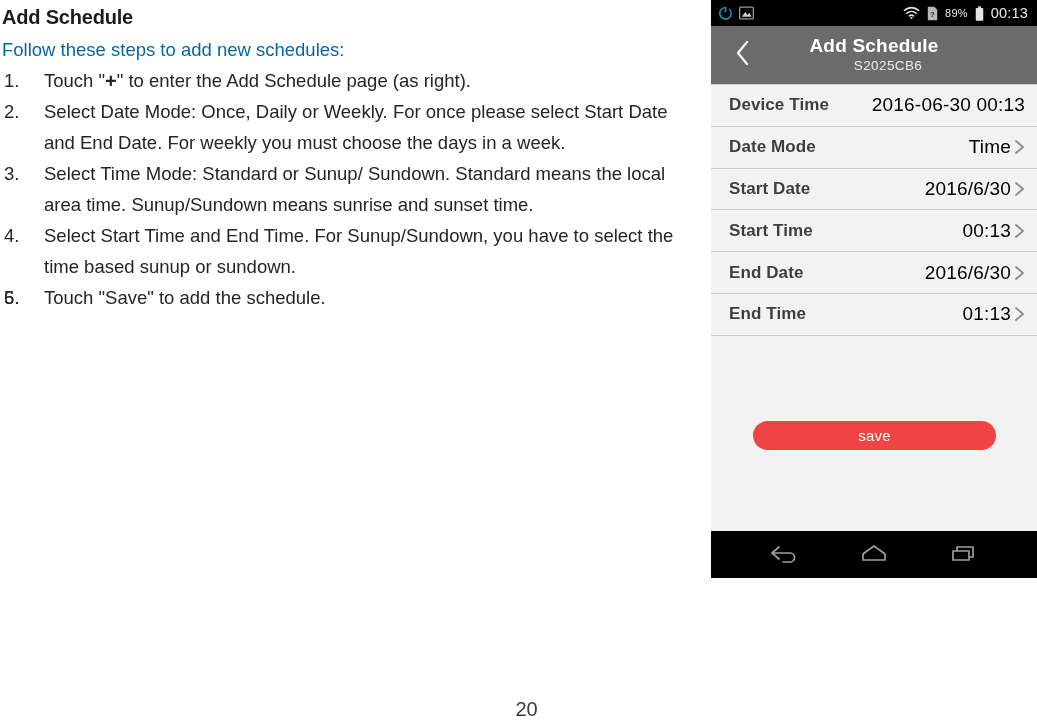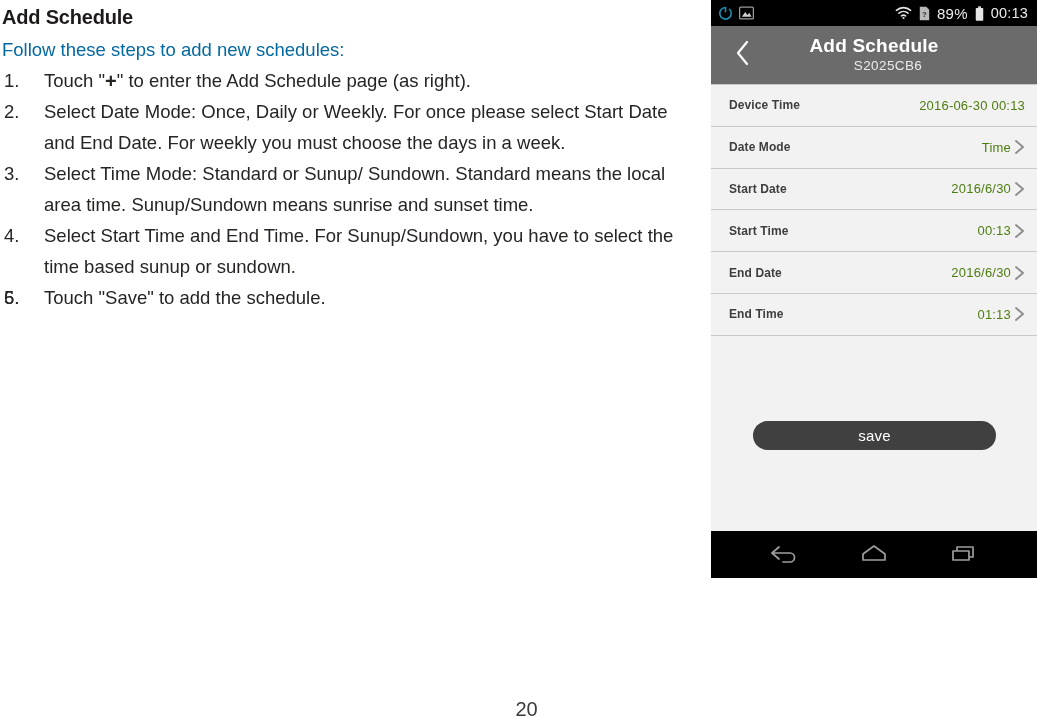--- a/index.html
+++ b/index.html
@@ -105,21 +105,21 @@
   }
   .sb-right {
     margin-left: auto;
     display: flex;
     align-items: center;
     gap: 7px;
     font-size: 14px;
     letter-spacing: 0.2px;
     color: #eaeaea;
   }
-  .sb-battery-pct { font-size: 15px; }
+  .sb-battery-pct { font-size: 11px; }
   .sb-clock { font-size: 14.5px; }
 
   .icon-power { display: block; }
   .icon-shot  { display: block; }
   .icon-wifi  { display: block; }
   .icon-sim   { display: block; }
   .icon-batt  { display: block; }
 
   
   .appbar {
@@ -165,34 +165,34 @@
   .row {
     height: 41.8px;
     display: flex;
     align-items: center;
     padding: 0 12px 0 18px;
     box-sizing: border-box;
     border-bottom: 1px solid #c9c9c9;
     background: #f2f2f2;
   }
   .row-label {
-    font-size: 12px;
+    font-size: 17px;
     font-weight: bold;
     color: #3e3e3e;
     letter-spacing: 0.1px;
   }
   .row-right {
     margin-left: auto;
     display: flex;
     align-items: center;
     gap: 2px;
   }
   .row-value {
-    font-size: 13px;
-    color: #4d7c0f;
+    font-size: 19px;
+    color: #000000;
     letter-spacing: 0.2px;
     white-space: nowrap;
   }
   .chev {
     display: block;
     margin-left: 1px;
   }
 
   
   .phone-body {
@@ -200,21 +200,21 @@
     height: 150px;
     position: relative;
   }
   .save-btn {
     position: absolute;
     left: 42px;
     top: 85px;
     width: 243px;
     height: 29px;
     border-radius: 15px;
-    background: #404040;
+    background: #ef4444;
     color: #ffffff;
     border: none;
     font-size: 15px;
     font-family: "Liberation Sans", sans-serif;
     letter-spacing: 0.2px;
     cursor: pointer;
     display: flex;
     align-items: center;
     justify-content: center;
   }

